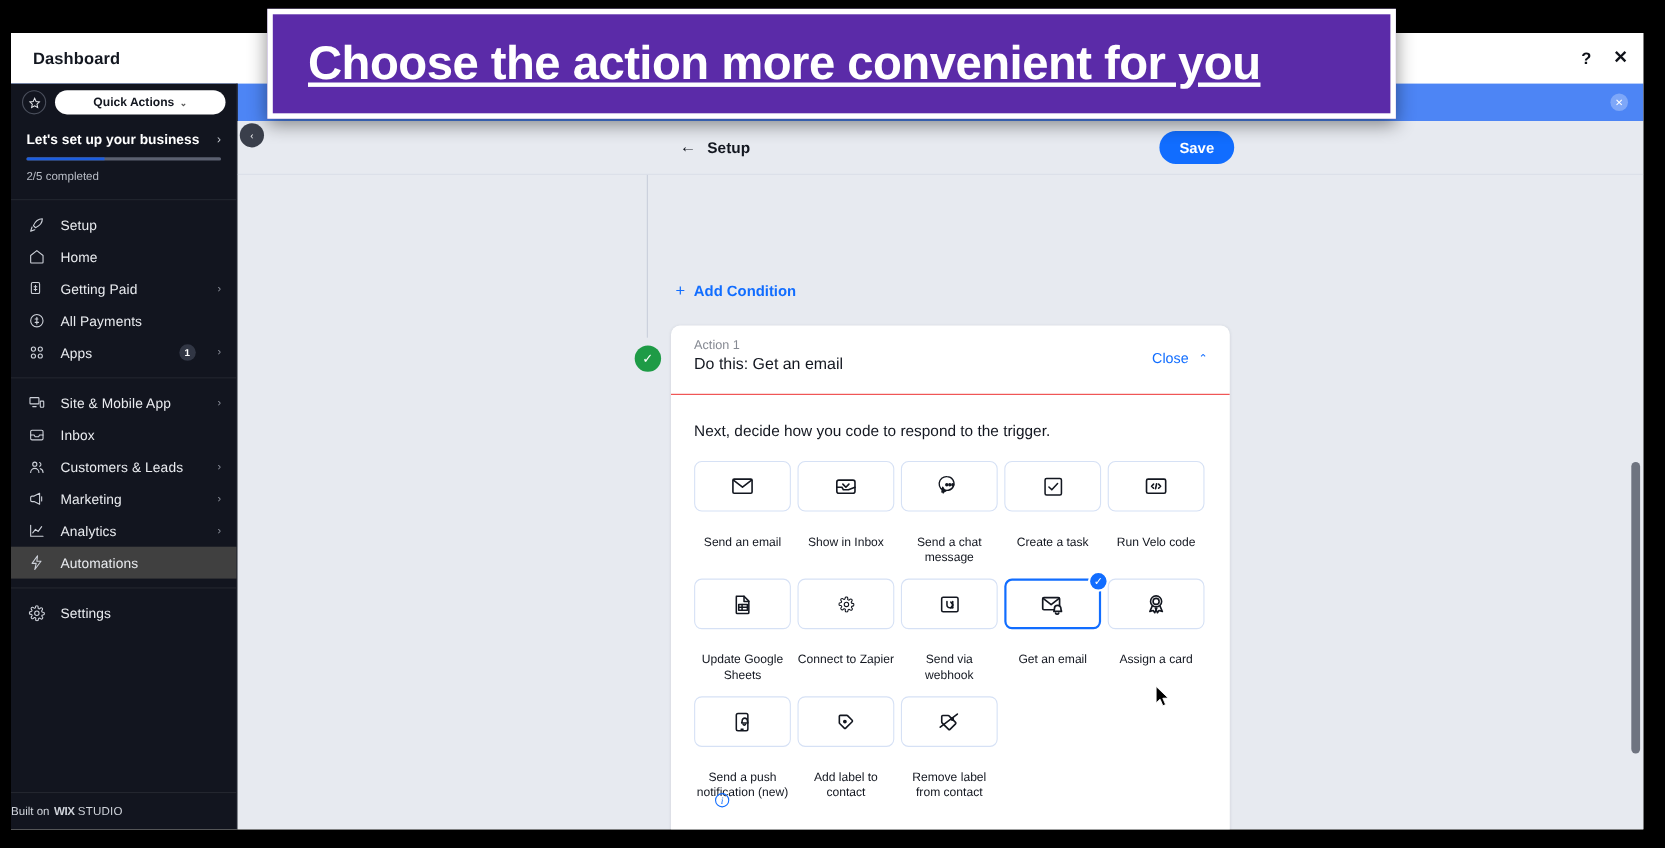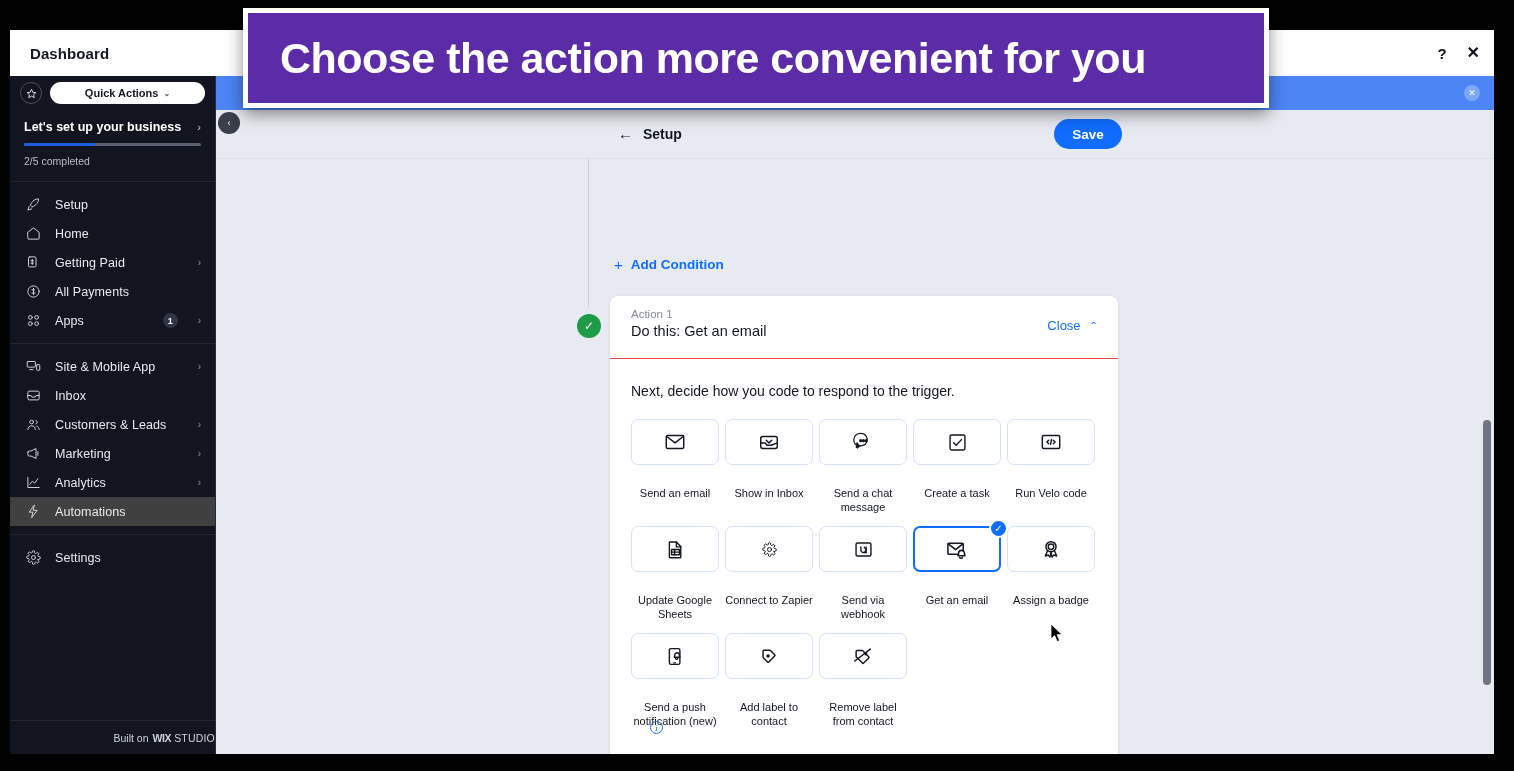--- a/index.html
+++ b/index.html
@@ -96,21 +96,21 @@
   .nav-label { font-size: 12.5px; color: #e9ebef; flex: 1; letter-spacing: .1px;}
   .nav-caret { font-size: 10px; color: #8d929d; }
   .nav-badge {
     width: 15px; height: 15px; border-radius: 50%; background: #313644;
     color: #fff; font-size: 9px; font-weight: 700;
     display: flex; align-items: center; justify-content: center; margin-right: 6px;
   }
   .sidenav-footer {
     position: absolute; left: 0; bottom: 0; width: 205px; height: 34px;
     border-top: 1px solid #23262f;
-    display: flex; align-items: center; justify-content: flex-end;
+    display: flex; align-items: center; justify-content: flex-start;
     font-size: 10.5px; color: #cfd3da;
   }
   .wix-brand { font-weight: 800; letter-spacing: -.4px; margin-left: 4px; }
   .studio-brand { margin-left: 3px; letter-spacing: .2px; }
 
   
   .collapse-chip {
     position: absolute; left: 208px; top: 82px;
     width: 22px; height: 22px; border-radius: 50%;
     background: #3a3f4b; color: #fff; font-size: 9px;
@@ -242,21 +242,21 @@
     width: 1026px; height: 100px;
     background: #5b2ba8;
     border: 5px solid #ffffff;
     box-shadow: 0 6px 16px rgba(0,0,0,.45);
     display: flex; align-items: center;
     z-index: 40;
   }
   .banner-text {
     margin-left: 32px;
     color: #ffffff; font-size: 43px; font-weight: 700;
-    letter-spacing: -.5px; white-space: nowrap;
+    letter-spacing: -.5px; white-space: nowrap; text-decoration: underline;
   }
 
   
   .cursor { position: absolute; left: 1051px; top: 624px; z-index: 50; }
 </style>
 </head>
 <body>
 
 <div id="root">
 
@@ -583,21 +583,21 @@
                   <div class="tile">
                     <span class="tile-ico">
                       <svg width="22" height="22" viewBox="0 0 24 24" fill="none" stroke="currentColor" stroke-width="1.6" stroke-linecap="round" stroke-linejoin="round">
                         <circle cx="12" cy="9.5" r="5.5"></circle>
                         <circle cx="12" cy="9.5" r="3"></circle>
                         <path d="M8.2 14l-2.4 5.6 3.3-1.1 1.6 2.3 2-4.6"></path>
                         <path d="M15.8 14l2.4 5.6-3.3-1.1-1.6 2.3-2-4.6"></path>
                       </svg>
                     </span>
                   </div>
-                  <div class="tile-label">Assign a badge</div>
+                  <div class="tile-label">Assign a card</div>
                 </div>
                 <div class="tile-cell">
                   <div class="tile">
                     <span class="tile-ico">
                       <svg width="21" height="21" viewBox="0 0 24 24" fill="none" stroke="currentColor" stroke-width="1.6" stroke-linecap="round" stroke-linejoin="round">
                         <rect x="5" y="3" width="12" height="18" rx="1.8"></rect>
                         <path d="M10 19.3h2"></path>
                         <path d="M12 14.2a1.4 1.4 0 0 0 2.6 0"></path>
                         <path d="M10.6 12.8c0-.8.5-1 .5-2.3a2.7 2.7 0 1 1 5.4 0c0 1.3.5 1.5.5 2.3z" fill="#fff"></path>
                       </svg>

